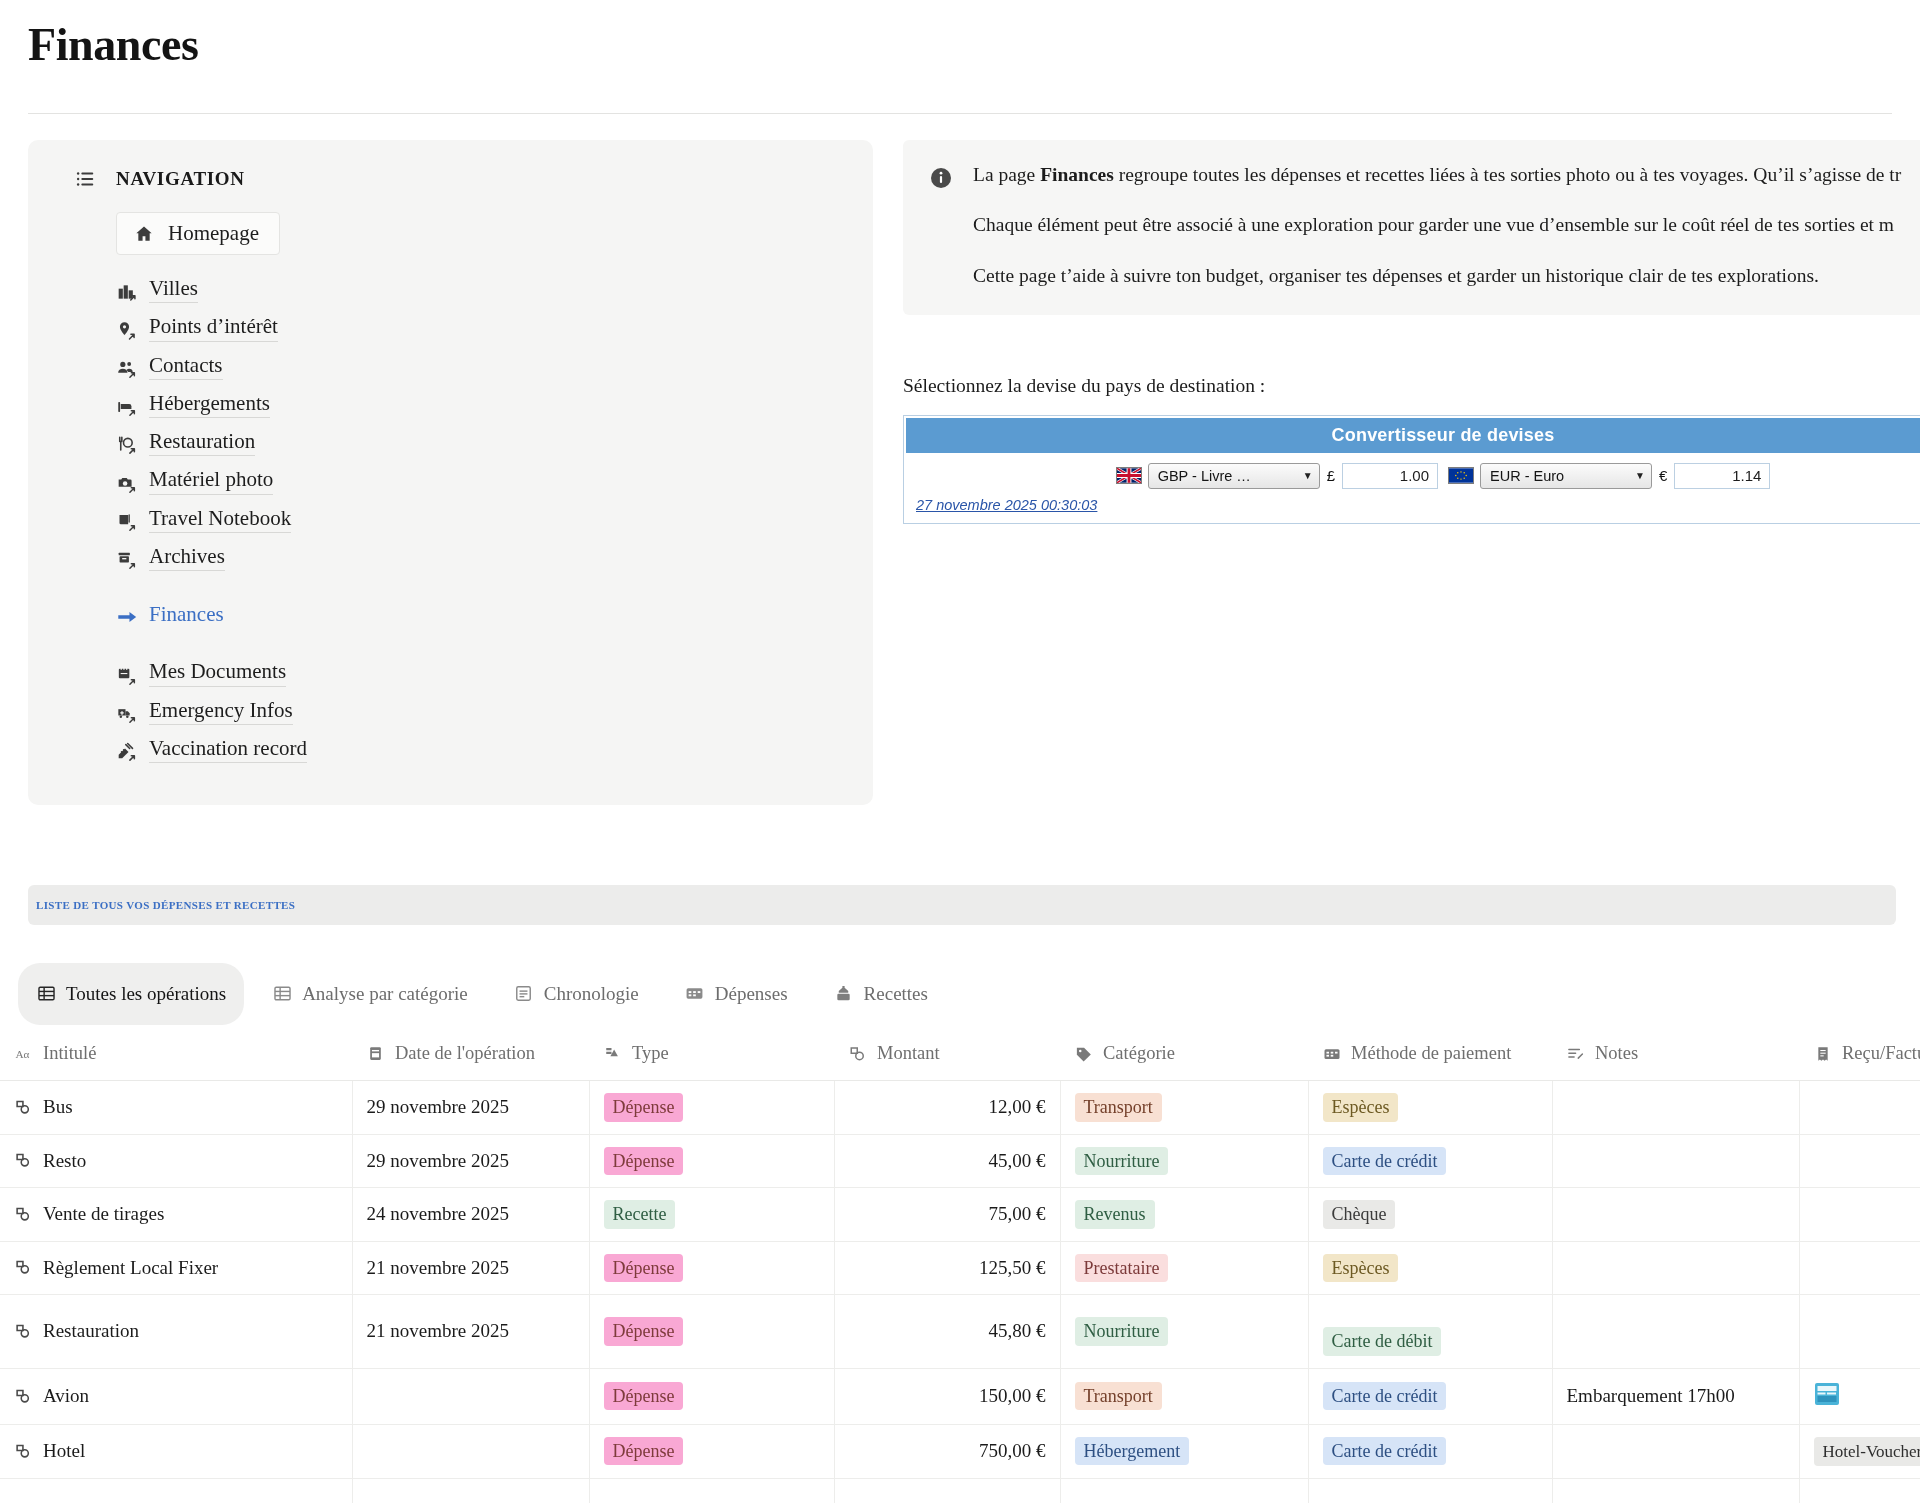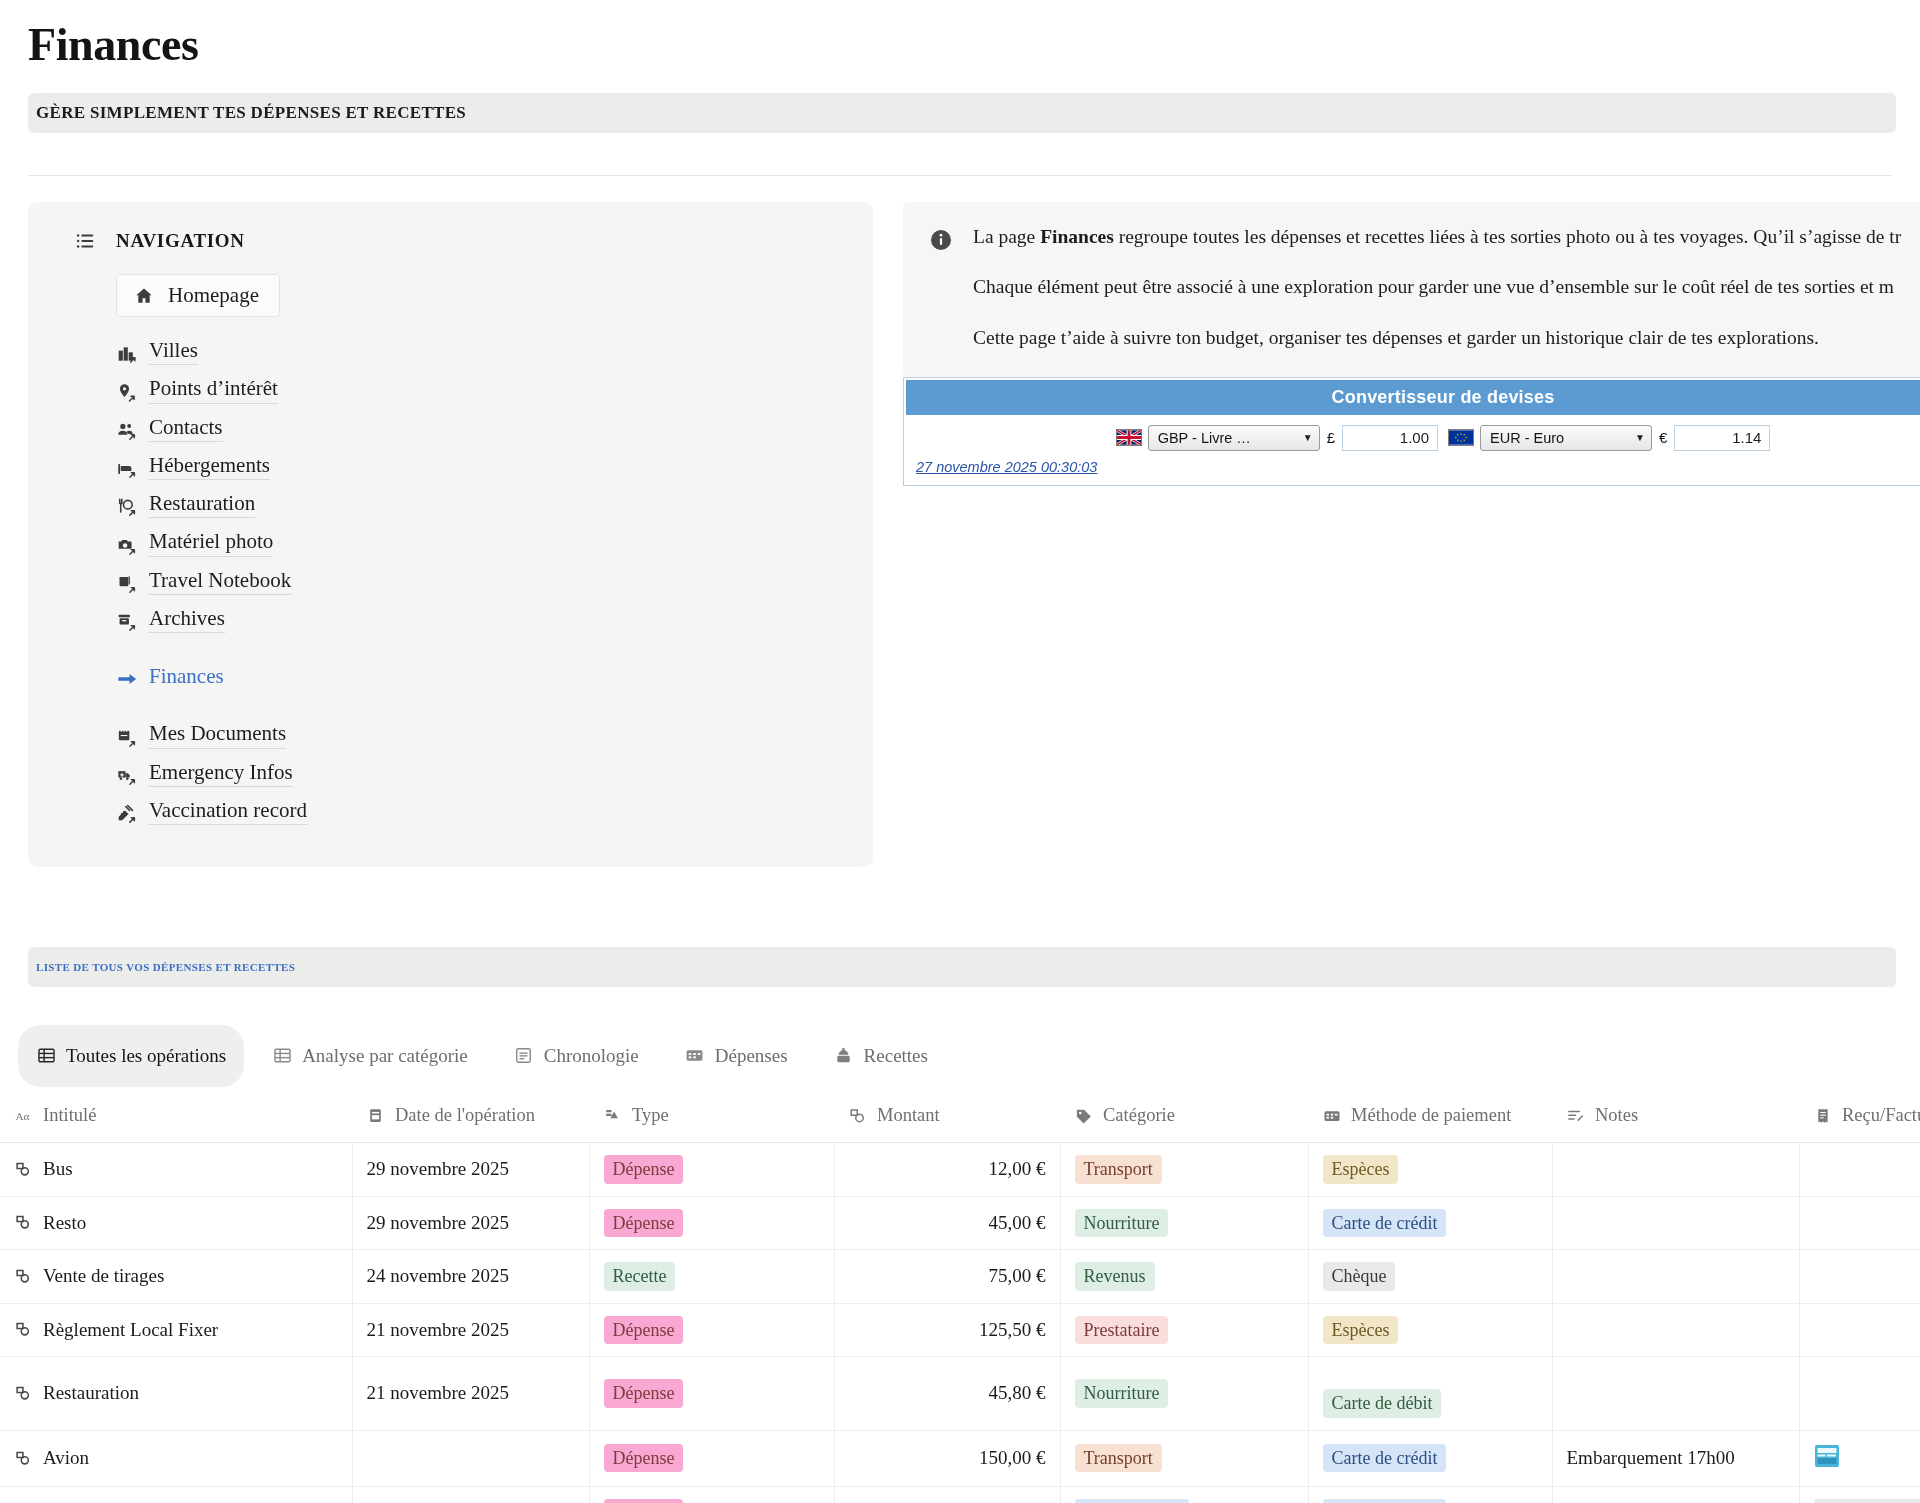--- a/index.html
+++ b/index.html
@@ -319,23 +319,20 @@
 </style>
 </head>
 <body>
 
 <div class="page">
 
   <div class="title-wrap">
     <h1 class="page-title">Finances</h1>
   </div>
 
-  <div class="subtitle-band">
-    <span class="subtitle-text">Gère simplement tes dépenses et recettes</span>
-  </div>
 
   <hr class="hr-rule">
 
   <div class="upper">
 
     <div class="nav-card">
       <div class="nav-head">
         <span class="ico">
           <svg width="22" height="22" viewBox="0 0 24 24" fill="none" stroke="#3c3c3c" stroke-width="2" stroke-linecap="round">
             <line x1="9" y1="6" x2="20" y2="6"></line>
@@ -517,20 +514,21 @@
             <circle cx="12" cy="7.2" r="1.4" fill="#fff"></circle>
           </svg>
         </span>
         <div class="info-body">
           <p><span>La page </span><b>Finances</b><span> regroupe toutes les dépenses et recettes liées à tes sorties photo ou à tes voyages. Qu’il s’agisse de tr</span></p>
           <p>Chaque élément peut être associé à une exploration pour garder une vue d’ensemble sur le coût réel de tes sorties et m</p>
           <p>Cette page t’aide à suivre ton budget, organiser tes dépenses et garder un historique clair de tes explorations.</p>
         </div>
       </div>
 
+      <div class="currency-prompt">Sélectionnez la devise du pays de destination :</div>
 
       <div class="conv-widget">
         <div class="conv-title">Convertisseur de devises</div>
         <div class="conv-row">
 
           <span class="flag">
             <svg width="24" height="15" viewBox="0 0 60 36">
               <rect width="60" height="36" fill="#012169"></rect>
               <path d="M0,0 L60,36 M60,0 L0,36" stroke="#fff" stroke-width="7"></path>
               <path d="M0,0 L60,36 M60,0 L0,36" stroke="#C8102E" stroke-width="4"></path>

